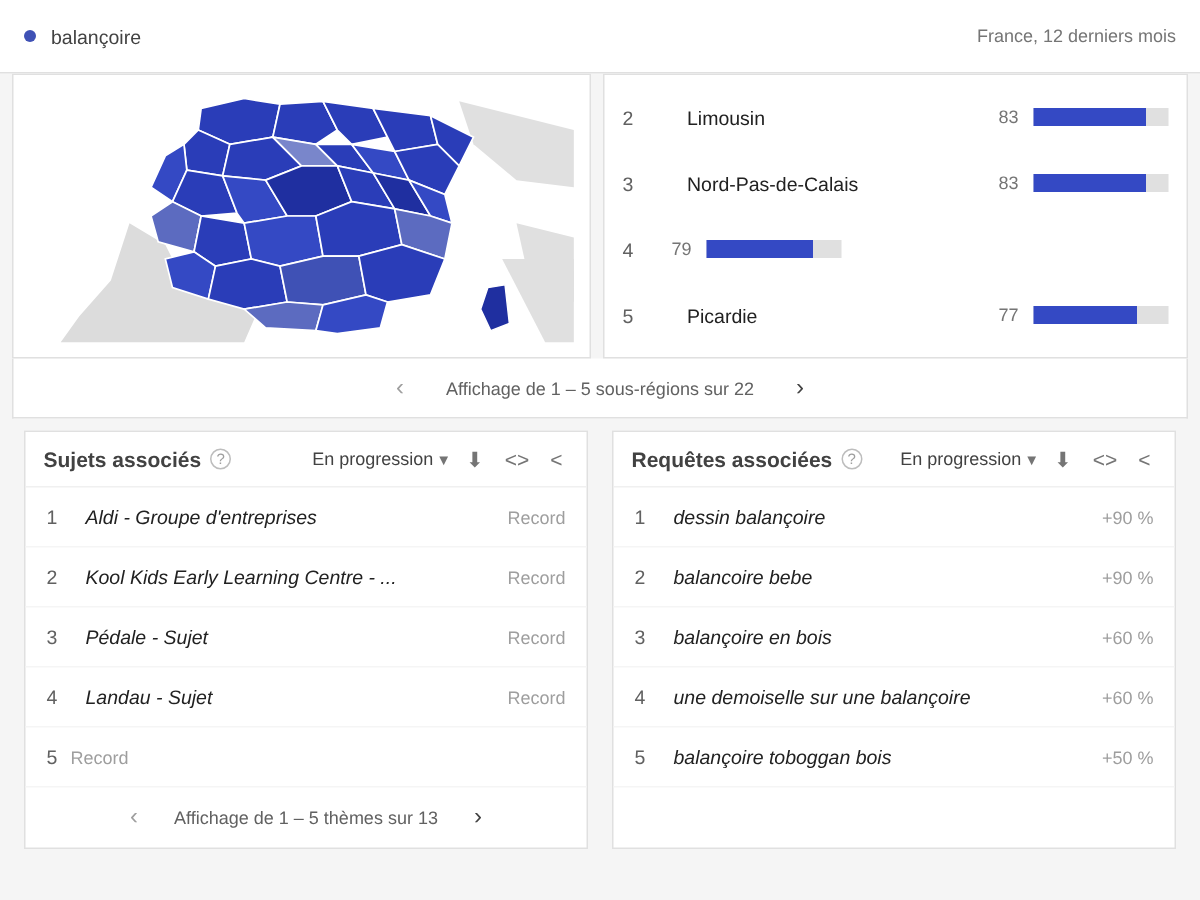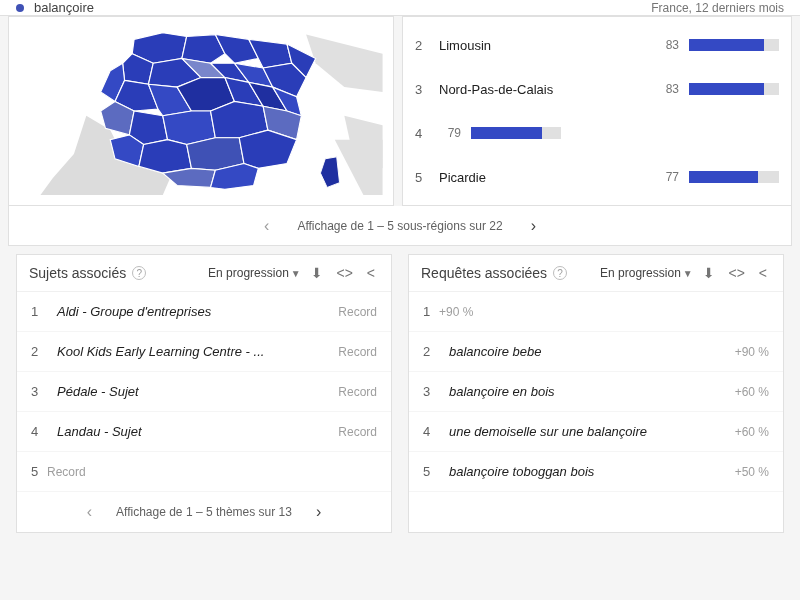--- a/index.html
+++ b/index.html
@@ -1,39 +1,39 @@
 <!DOCTYPE html>
 <html><head>
 <meta charset="utf-8">
 <style>
   * { box-sizing: border-box; margin: 0; padding: 0; }
   body { font-family: Arial, sans-serif; background: #f5f5f5; color: #212121; font-size: 13px; }
   .page { width: 800px; min-height: 600px; margin: 0 auto; background: #f5f5f5; padding: 0; }
-  .topbar { background: #fff; border-bottom: 1px solid #e0e0e0; height: 16px; display: flex; align-items: center; justify-content: space-between; padding: 0 16px; }
+  .topbar { background: #fff; border-bottom: 1px solid #e0e0e0; height: 49px; display: flex; align-items: center; justify-content: space-between; padding: 0 16px; }
   .topbar-left { display: flex; align-items: center; gap: 10px; }
   .dot { width: 8px; height: 8px; border-radius: 50%; background: #3f51b5; }
   .topbar-title { font-size: 13px; color: #424242; }
   .topbar-right { font-size: 12px; color: #757575; }
   .upper { display: flex; gap: 8px; padding: 0 8px; }
   .card { background: #fff; border: 1px solid #e0e0e0; flex: 1; }
   .map-card { padding: 8px 10px; height: 190px; display:flex; align-items:center; justify-content:center; overflow:hidden;}
   .map-svg { width: 100%; height: 100%; }
   .region-list { padding: 6px 12px 6px 12px; height: 190px; display:flex; flex-direction:column; justify-content:space-around;}
   .region-row { display: flex; align-items: center; height: 38px; gap: 10px; }
   .region-rank { width: 14px; color: #616161; font-size: 13px; }
-  .region-name { flex: 1; color: #212121; font-size: 13px; }
+  .region-name { flex: 1; color: #212121; font-size: 13px; margin-left: 19px; }
   .region-val { width: 22px; text-align: right; color: #757575; font-size: 12px; }
   .bar-track { width: 90px; height: 12px; background: #e0e0e0; }
   .bar-fill { height: 100%; background: #3449c4; }
   .pager-bar { background: #fff; border: 1px solid #e0e0e0; border-top: none; margin: 0 8px 8px 8px; height: 40px; display: flex; align-items: center; justify-content: center; gap: 20px; color: #616161; font-size: 12px; }
   .chev { color: #9e9e9e; font-size: 16px; padding: 4px 8px; cursor: pointer; }
   .lower { display: flex; gap: 16px; padding: 0 16px 16px 16px; }
   .panel { background: #fff; border: 1px solid #e0e0e0; flex: 1; display: flex; flex-direction: column; }
   .panel-header { display: flex; align-items: center; padding: 10px 12px; border-bottom: 1px solid #f0f0f0; gap: 6px; }
-  .panel-title { font-size: 14px; color: #424242; }
+  .panel-title { font-size: 14px; color: #424242; font-weight: bold; }
   .help-icon { width: 14px; height: 14px; border: 1px solid #bdbdbd; border-radius: 50%; color: #9e9e9e; font-size: 10px; line-height: 14px; text-align: center; }
   .spacer { flex: 1; }
   .filter-label { font-size: 12px; color: #424242; text-align: right; }
   .caret { font-size: 10px; color: #757575; margin-left: 2px; }
   .hicon { color: #757575; font-size: 14px; padding: 0 4px; cursor: pointer; }
   .list-body { display: flex; flex-direction: column; }
   .list-row { display: flex; align-items: center; padding: 12px 14px; border-bottom: 1px solid #f5f5f5; }
   .list-rank { width: 16px; color: #616161; font-size: 13px; }
   .list-label { flex: 1; color: #212121; font-size: 13px; padding-left: 10px; overflow: hidden; text-overflow: ellipsis; white-space: nowrap; font-style: italic; }
   .list-metric { color: #9e9e9e; font-size: 12px; }
@@ -187,20 +187,21 @@
         <span class="help-icon">?</span>
         <span class="spacer"></span>
         <span class="filter-label"><span>En progression</span><span class="caret">▼</span></span>
         <span class="hicon">⬇</span>
         <span class="hicon">&lt;&gt;</span>
         <span class="hicon">&lt;</span>
       </div>
       <div class="list-body">
         <div class="list-row">
           <span class="list-rank">1</span>
+          <span class="list-label">dessin balançoire</span>
           <span class="list-metric">+90 %</span>
         </div>
         <div class="list-row">
           <span class="list-rank">2</span>
           <span class="list-label">balancoire bebe</span>
           <span class="list-metric">+90 %</span>
         </div>
         <div class="list-row">
           <span class="list-rank">3</span>
           <span class="list-label">balançoire en bois</span>

